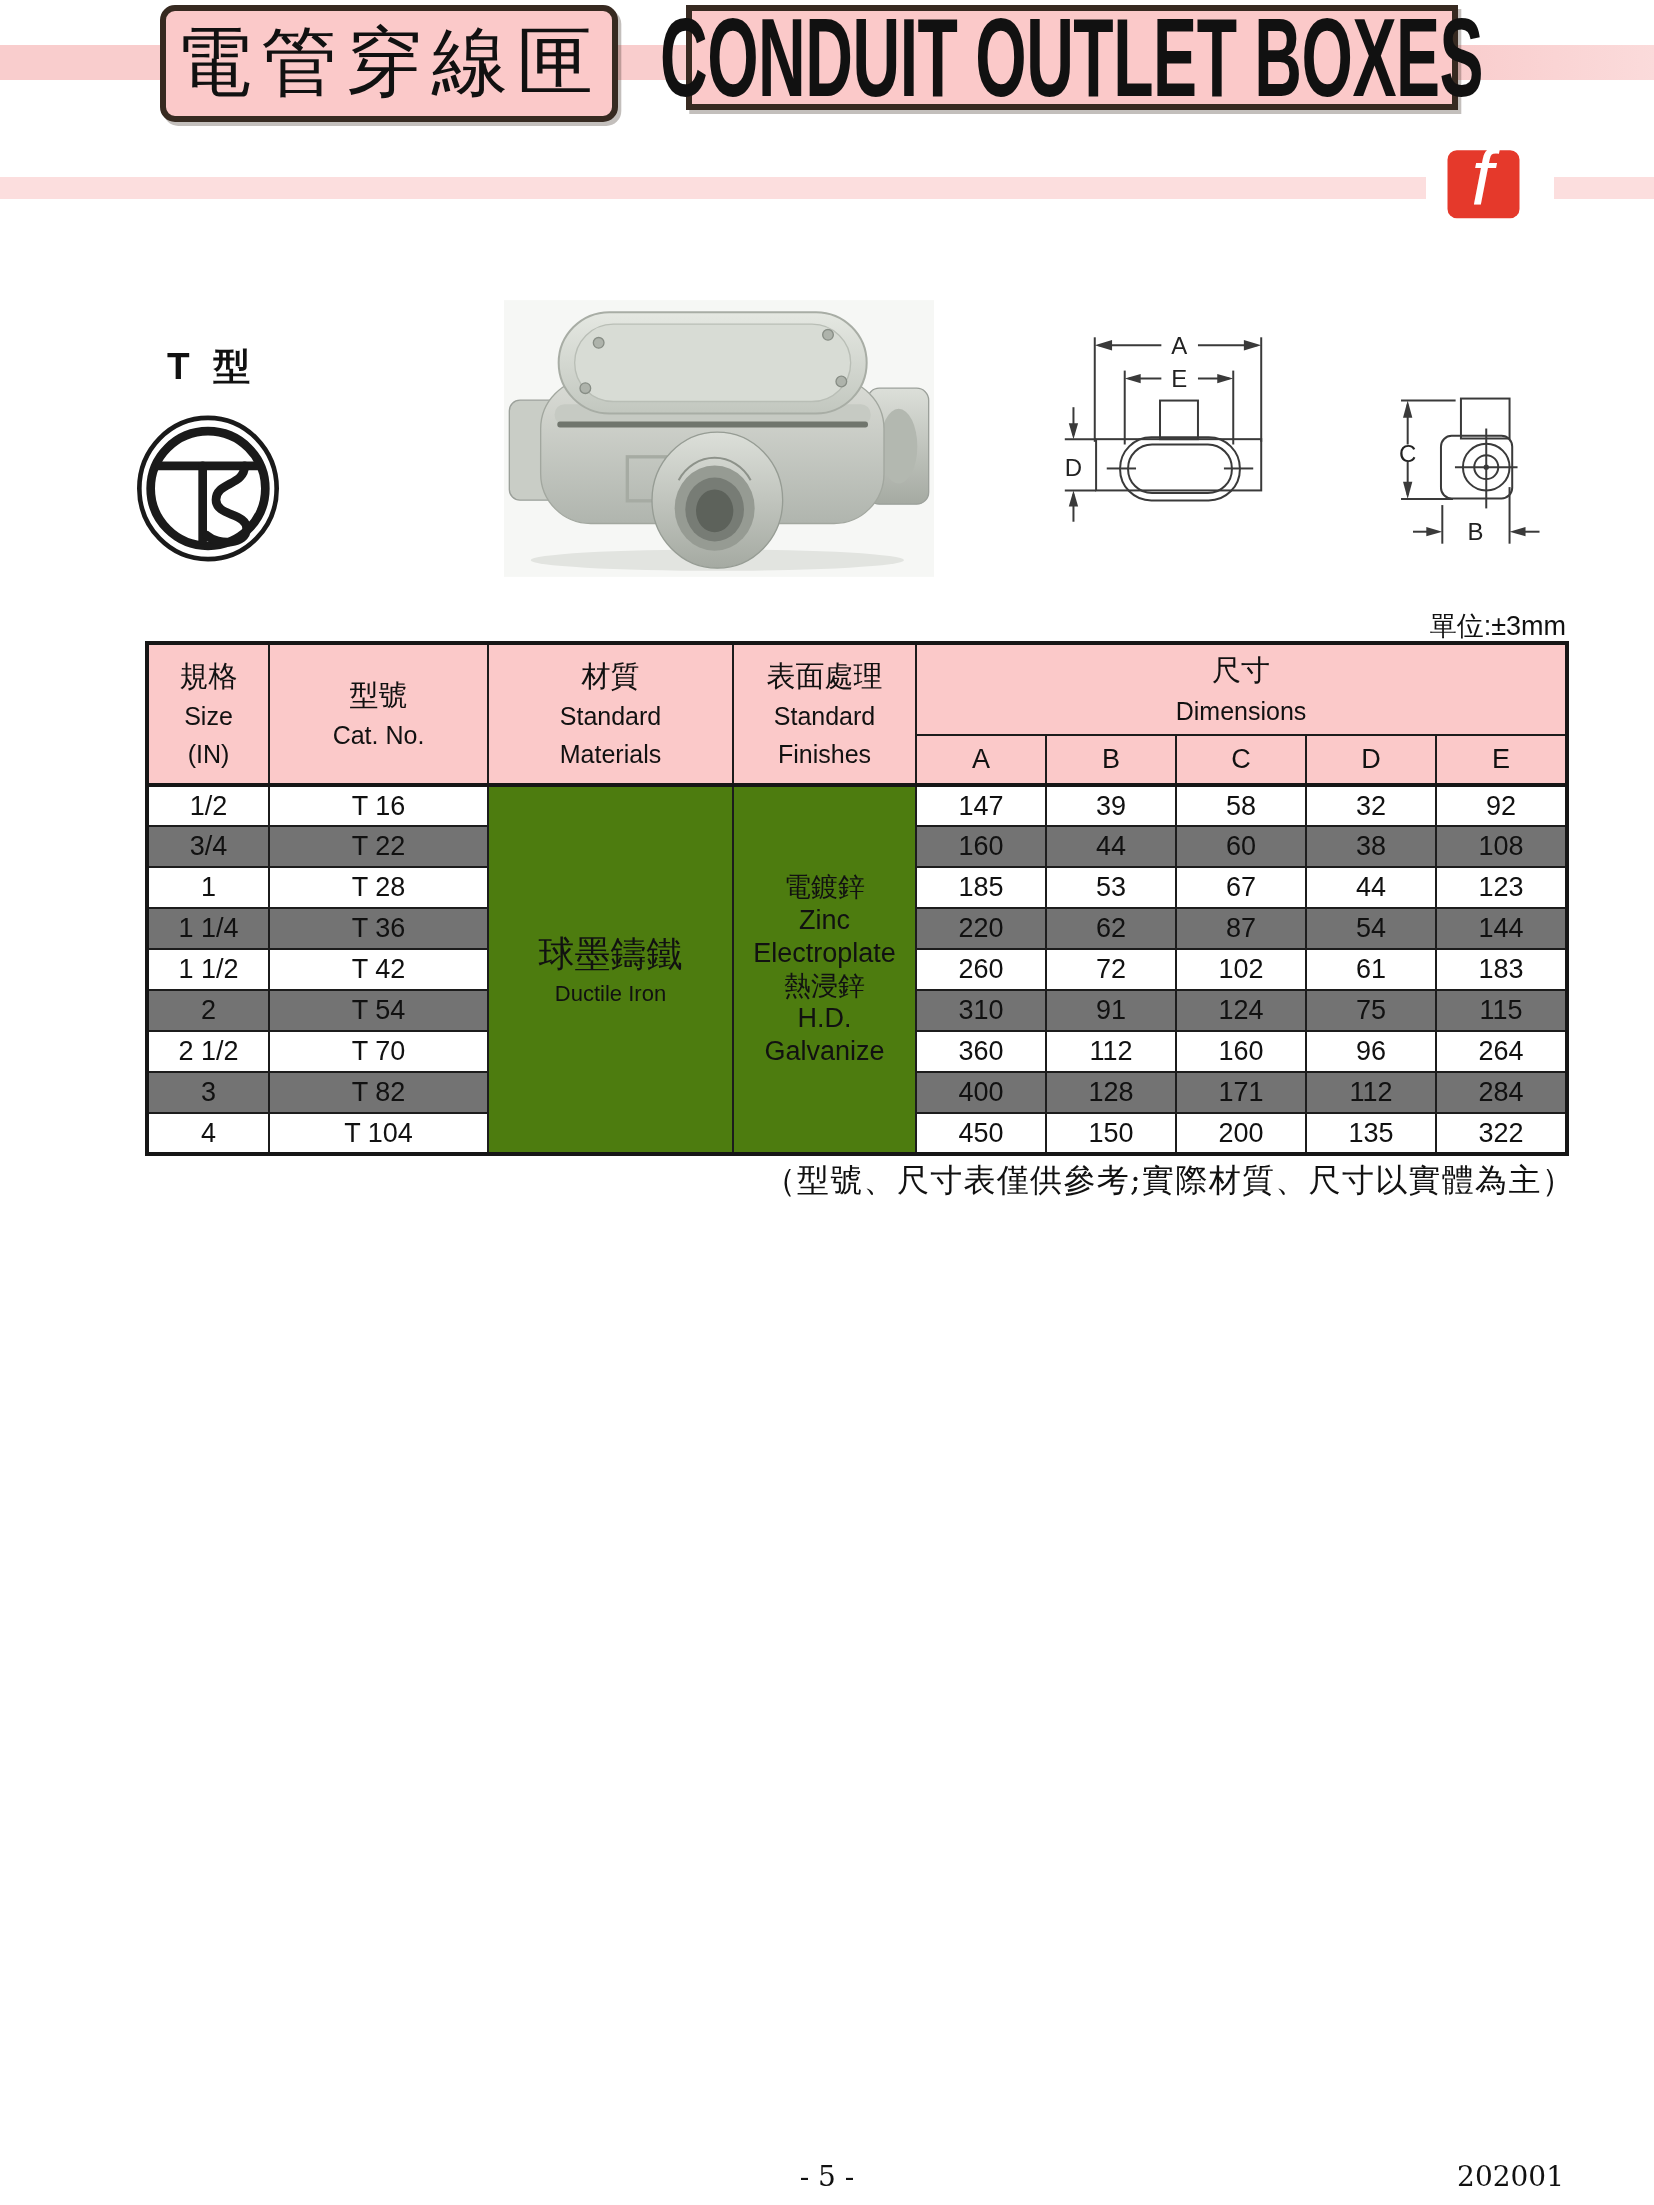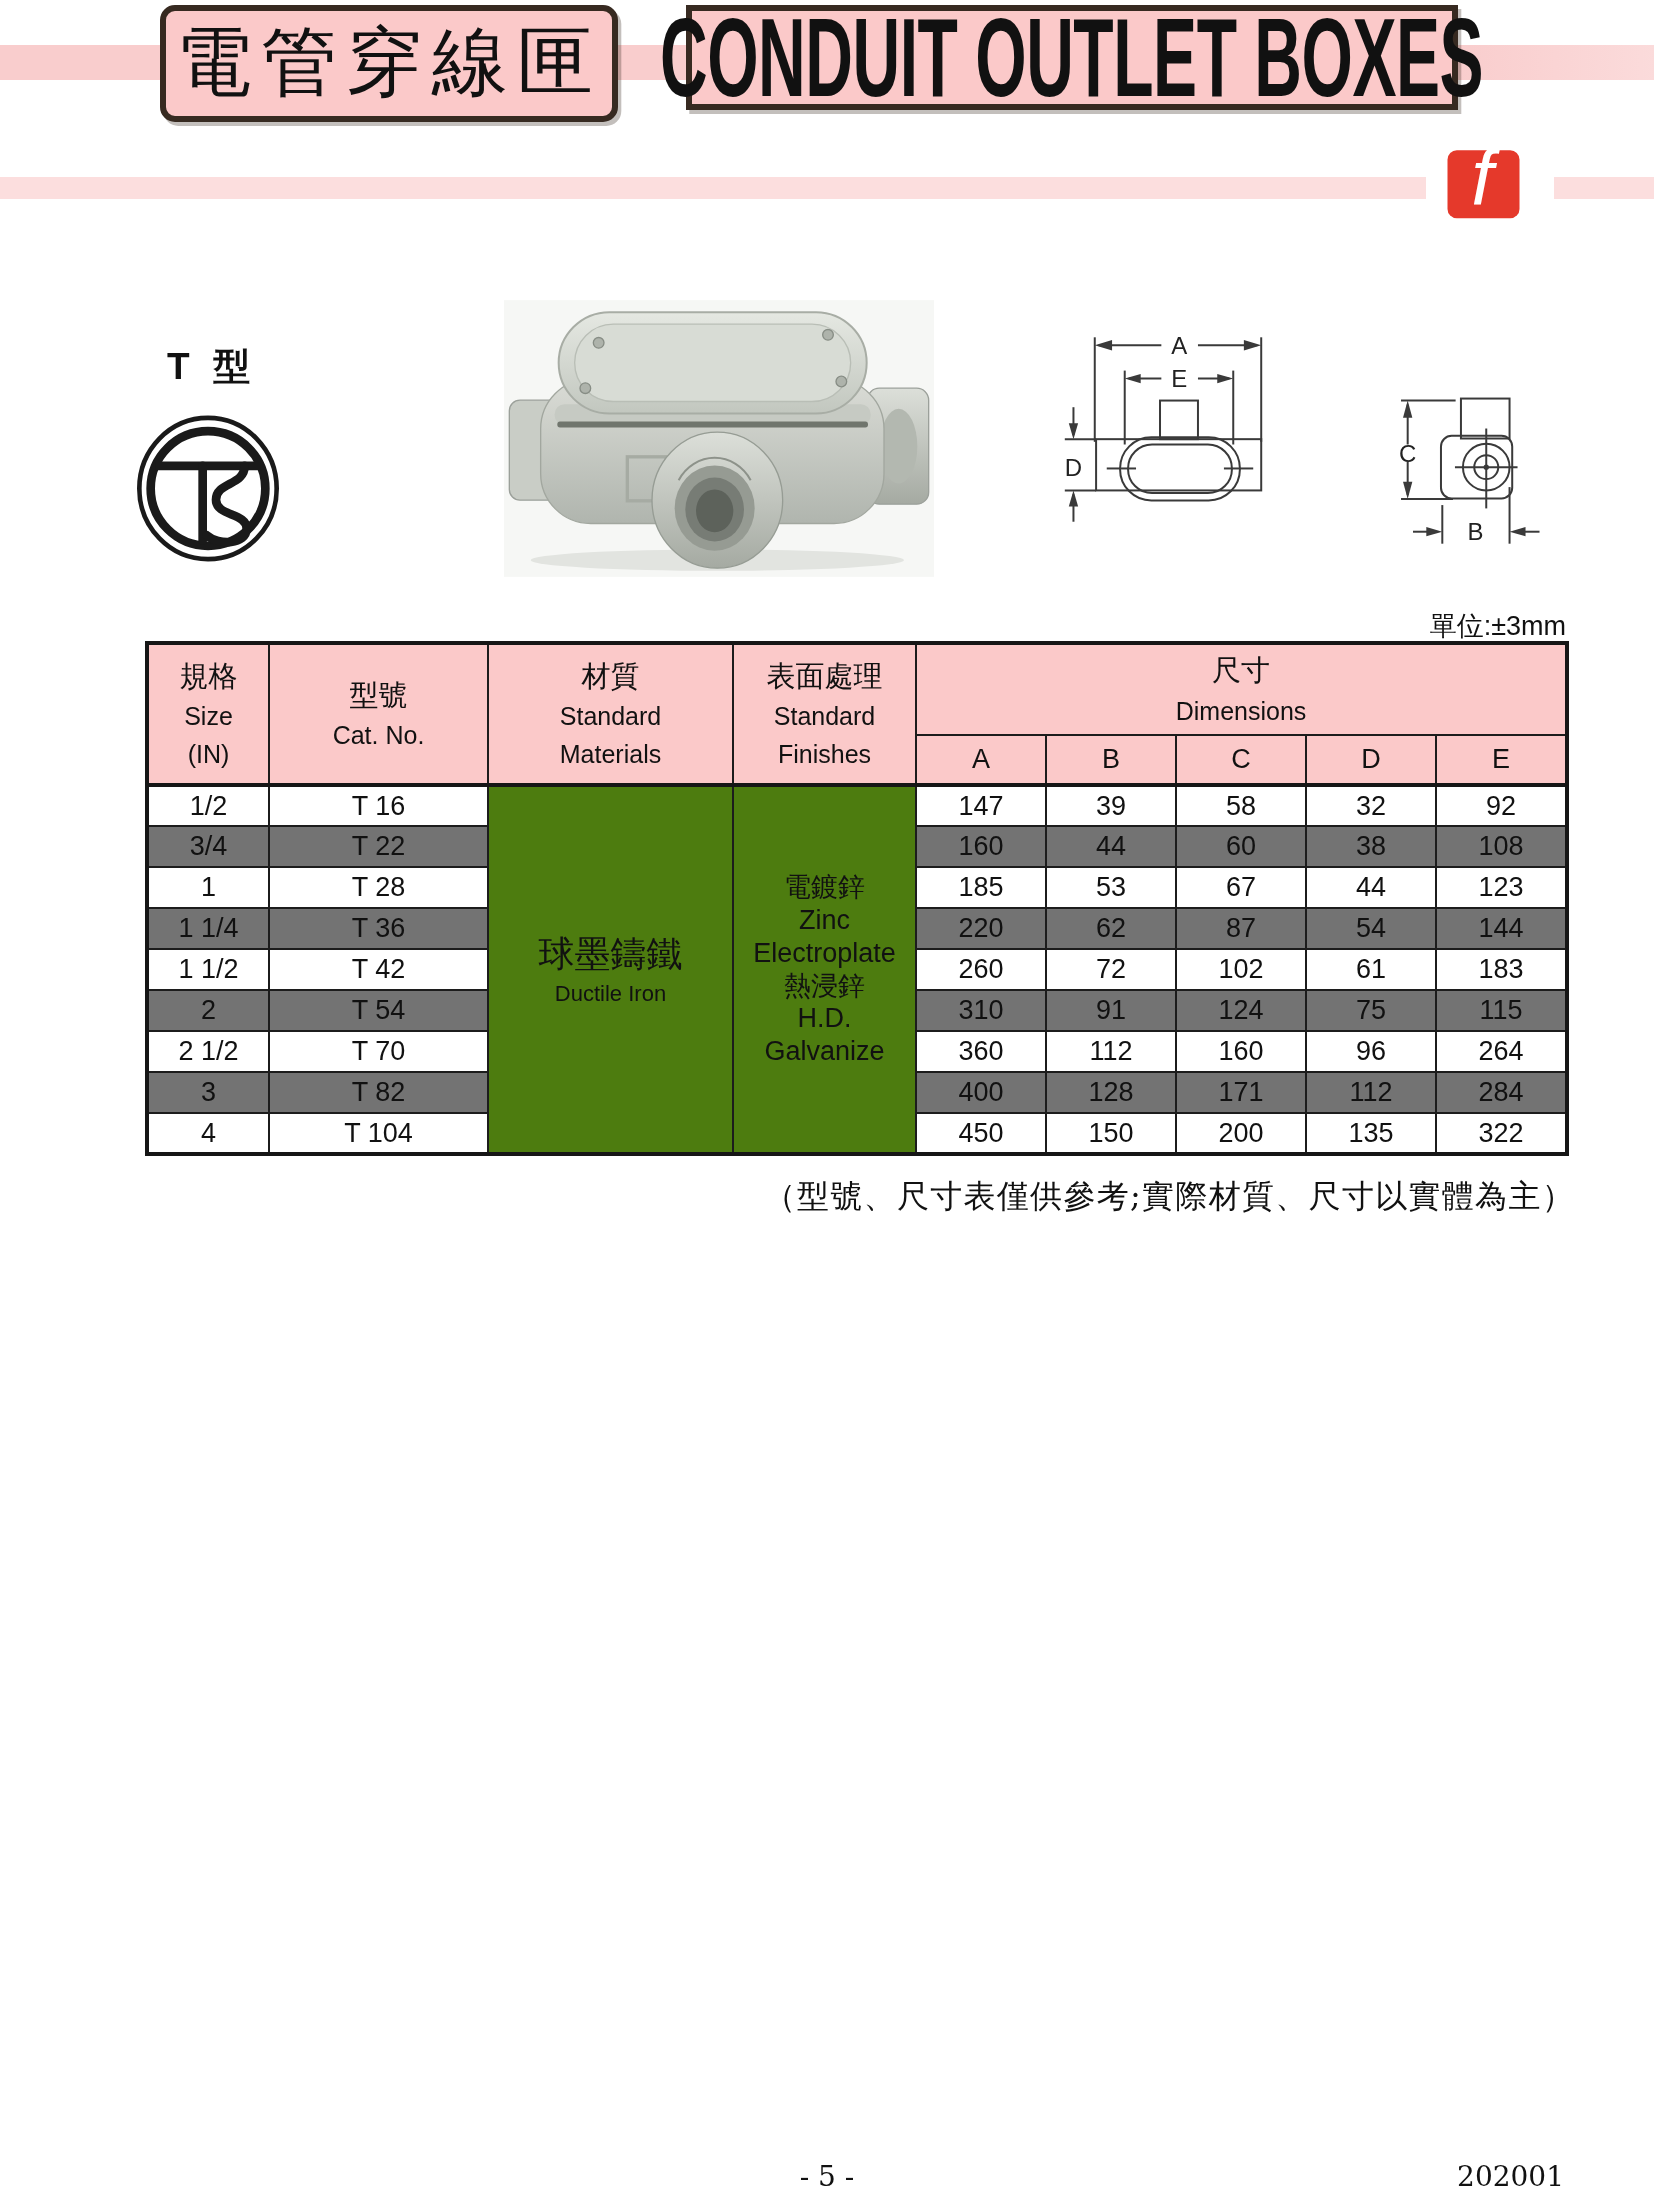--- a/index.html
+++ b/index.html
@@ -43,21 +43,21 @@
   #spec-table tbody tr{height:41px;}
   #spec-table tbody tr.alt td{background:#737373;}
   #spec-table tbody tr td.merged{background:#4d7c0f;}
   .hz{font-size:29px;line-height:1.5;}
   .he{font-size:25px;line-height:1.5;}
   .mz{font-size:36px;line-height:1.35;}
   .me{font-size:22px;line-height:1.35;text-align:center;}
   .fl{font-size:27px;line-height:1.22;}
 
   #footnote{position:absolute;right:79px;top:1159px;font-family:"DejaVu Serif","Liberation Serif",serif;
-            font-size:32px;letter-spacing:1.3px;white-space:nowrap;margin-top:16px;}
+            font-size:32px;letter-spacing:1.3px;white-space:nowrap;}
 
   
   #page-number{position:absolute;left:0;right:0;top:2160px;text-align:center;
                font-family:"DejaVu Serif","Liberation Serif",serif;font-size:28px;}
   #doc-code{position:absolute;right:90px;top:2160px;font-family:"DejaVu Serif","Liberation Serif",serif;font-size:28px;}
 
   svg text{font-family:"Liberation Sans","DejaVu Sans",sans-serif;}
 </style>
 </head>
 <body>

